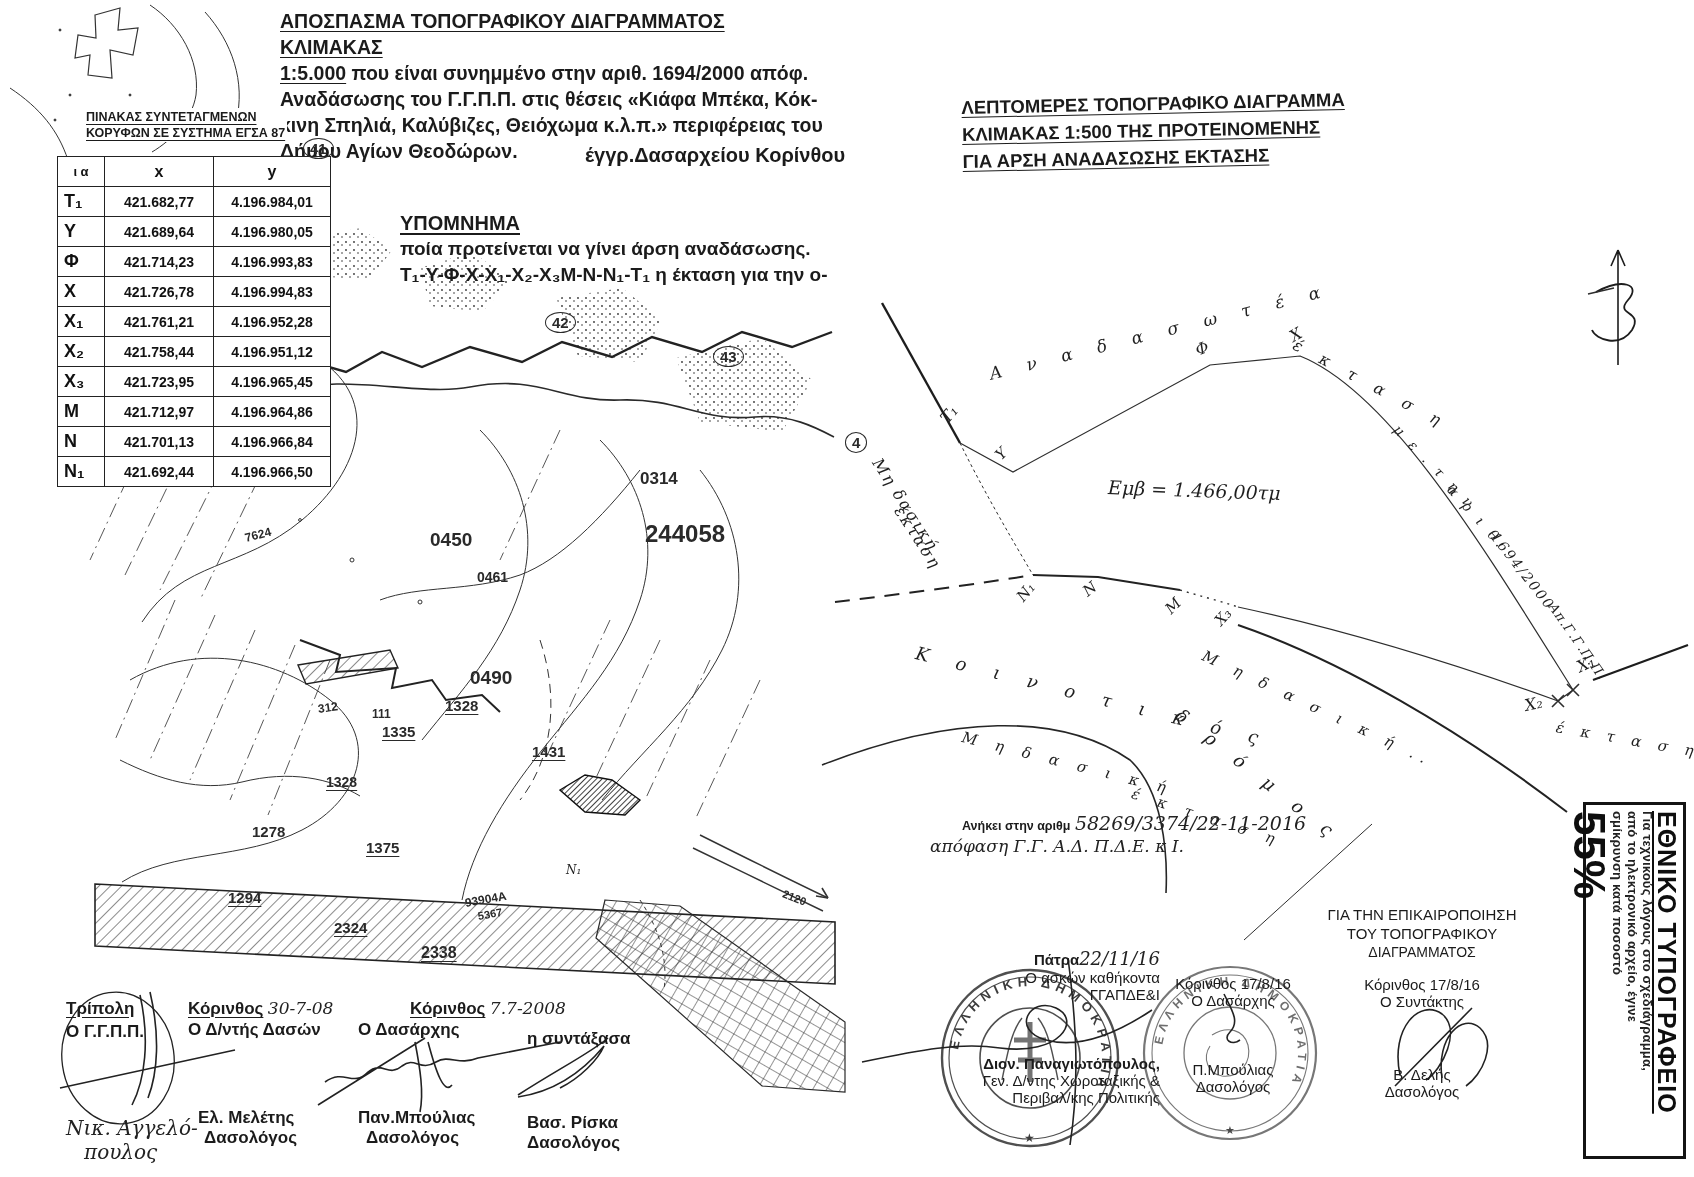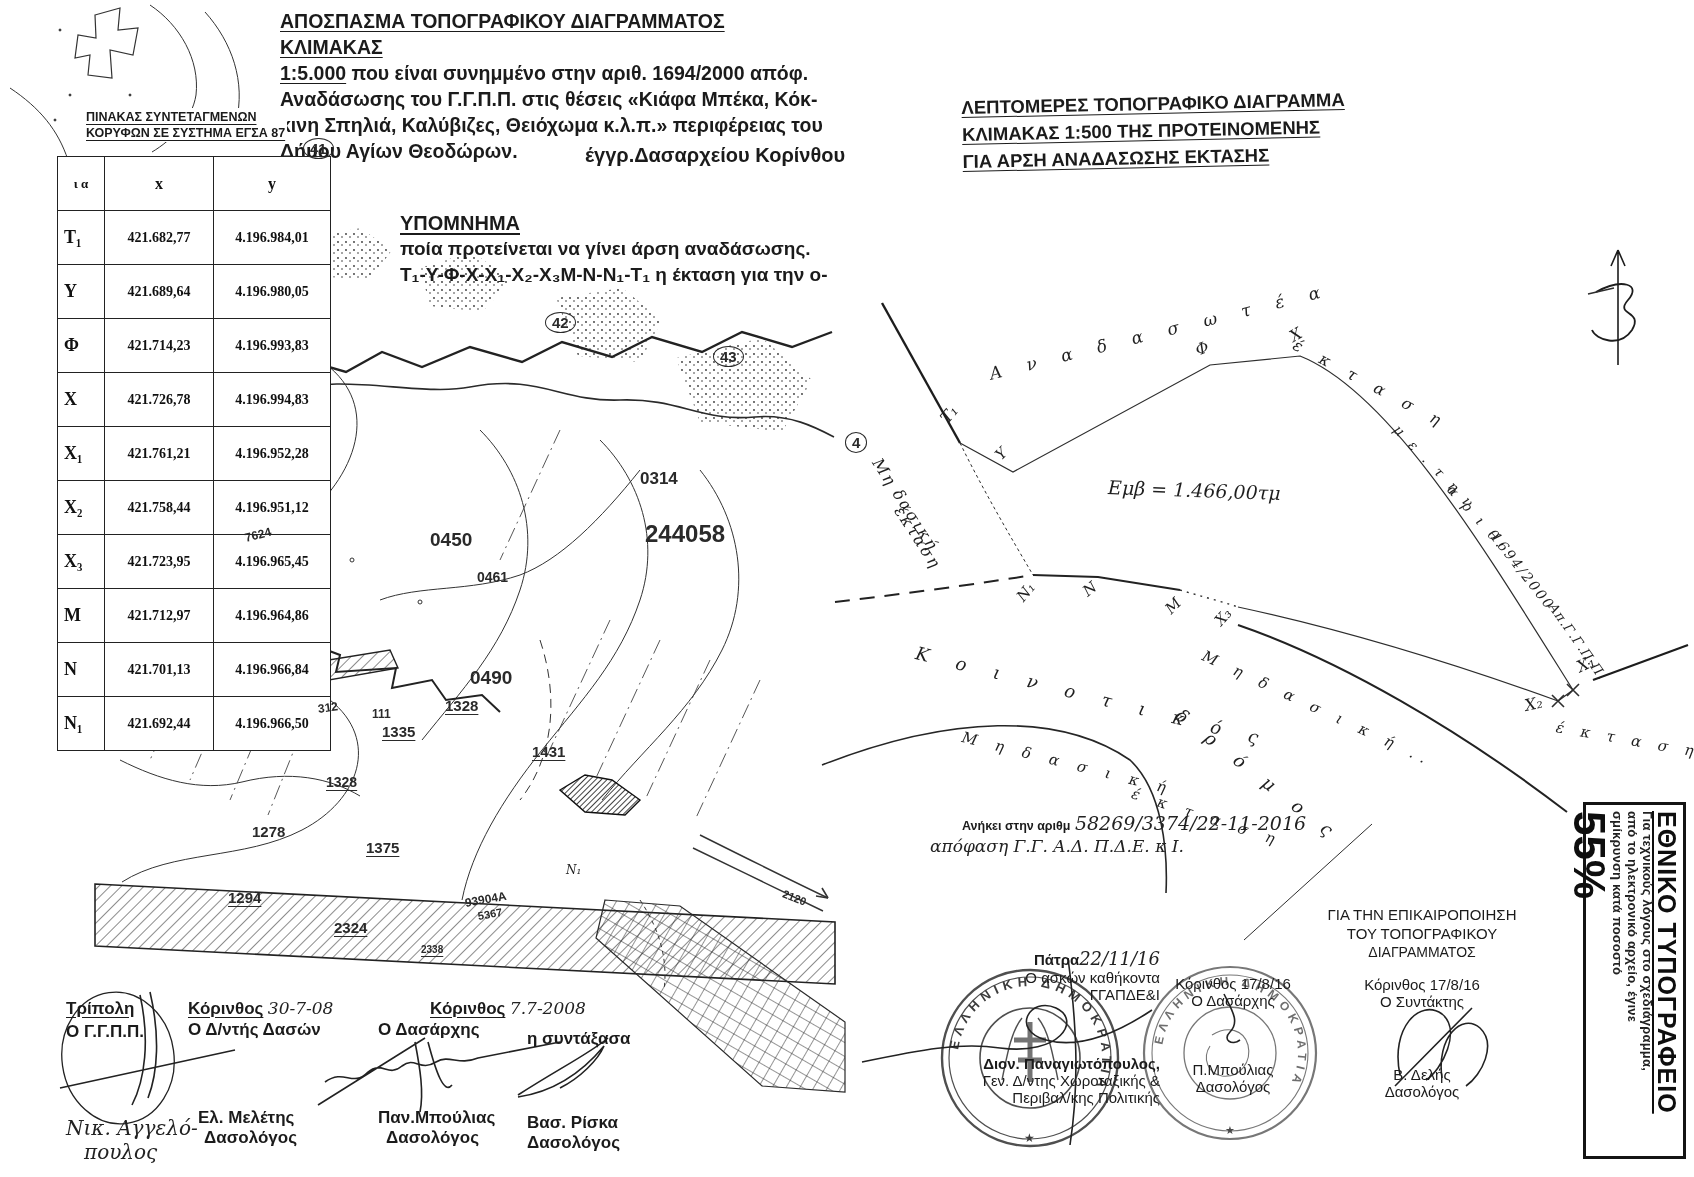--- a/index.html
+++ b/index.html
@@ -9,22 +9,22 @@
   .printed{font-family:"Liberation Sans",sans-serif;font-weight:bold;color:#1b1b1b;}
   .hw{font-family:"DejaVu Serif",serif;font-style:italic;color:#222;}
   .u{text-decoration:underline;text-underline-offset:3px;}
   svg{position:absolute;left:0;top:0;pointer-events:none;}
   .plbl{position:absolute;white-space:nowrap;transform-origin:0 50%;line-height:1;}
   .map-lb{font-family:"Liberation Sans",sans-serif;font-weight:600;color:#2a2a2a;}
   .hw-lb{font-family:"DejaVu Serif",serif;font-style:italic;color:#1f1f1f;}
   .circled{border:1.7px solid #2a2a2a;border-radius:50%;padding:2px 6px;text-align:right;}
   .tblwrap{background:#fff;}
   table.coords{border-collapse:collapse;background:#fff;}
-  table.coords th,table.coords td{border:1.4px solid #222;padding:16px 6px;height:21px;
-      font-family:Liberation Serif, serif;font-weight:bold;font-size:14px;color:#111;
+  table.coords th,table.coords td{border:1.4px solid #222;padding:4px 6px;height:21px;
+      font-family:Liberation Sans, sans-serif;font-weight:bold;font-size:14px;color:#111;
       text-align:center;white-space:nowrap;}
   table.coords td.pt{font-size:18px;text-align:left;border-right:1.4px solid #222;width:34px;}
   .sigline{line-height:1.35;}
   #natprint{position:absolute;left:1583px;top:802px;width:103px;height:357px;
       border:3px solid #141414;box-sizing:border-box;background:#fff;
       writing-mode:vertical-rl;padding:6px 4px 6px 4px;}
   #natprint .t{font-family:"Liberation Sans",sans-serif;font-weight:bold;font-size:25px;
       letter-spacing:1px;color:#0e0e0e;text-decoration:underline;line-height:1.0;}
   #natprint .b{font-family:"Liberation Sans",sans-serif;font-weight:bold;font-size:13px;
       color:#222;line-height:1.15;letter-spacing:0.2px;}
@@ -291,21 +291,21 @@
       <span class="plbl map-lb u" style="left: 445px; top: 698px; font-size: 15px;">1328</span>
       <span class="plbl map-lb u" style="left: 382px; top: 724px; font-size: 15px;">1335</span>
       <span class="plbl map-lb" style="left: 318px; top: 703px; font-size: 12px; transform: rotate(-8deg);">312</span>
       <span class="plbl map-lb" style="left: 372px; top: 708px; font-size: 12px;">111</span>
       <span class="plbl map-lb u" style="left: 532px; top: 744px; font-size: 15px;">1431</span>
       <span class="plbl map-lb u" style="left: 326px; top: 775px; font-size: 14px;">1328</span>
       <span class="plbl map-lb" style="left: 252px; top: 824px; font-size: 15px;">1278</span>
       <span class="plbl map-lb u" style="left: 366px; top: 840px; font-size: 15px;">1375</span>
       <span class="plbl map-lb u" style="left: 228px; top: 890px; font-size: 15px;">1294</span>
       <span class="plbl map-lb u" style="left: 334px; top: 920px; font-size: 15px;">2324</span>
-      <span class="plbl map-lb u" style="left: 421px; top: 945px; font-size: 10px;">2338</span>
+      <span class="plbl map-lb u" style="left: 421px; top: 945px; font-size: 16px;">2338</span>
       <span class="plbl map-lb" style="left: 465px; top: 897px; font-size: 12px; transform: rotate(-10deg);">93904Α</span>
       <span class="plbl map-lb" style="left: 478px; top: 911px; font-size: 11px; transform: rotate(-10deg);">5367</span>
       <span class="plbl map-lb" style="left: 245px; top: 532px; font-size: 12px; transform: rotate(-14deg);">7624</span>
       <span class="plbl map-lb" style="left: 783px; top: 888px; font-size: 11px; transform: rotate(22deg);">2120</span>
       <span class="plbl hw-lb" style="left: 566px; top: 864px; font-size: 12px;">Ν₁</span>
     </div>
   <div class="abs" style="left:0;top:0;width:1694px;height:1177px;" id="sketch-labels">
       <span class="plbl hw-lb" style="left: 944px; top: 413px; font-size: 16px; transform: rotate(-50deg);">Τ₁</span>
       <span class="plbl hw-lb" style="left: 998px; top: 450px; font-size: 15px; transform: rotate(-45deg);">Υ</span>
       <span class="plbl hw-lb" style="left: 1196px; top: 343px; font-size: 16px; transform: rotate(-20deg);">Φ</span>
@@ -339,21 +339,21 @@
       <div class="printed sigline" style="font-size:17px;">Ο Γ.Γ.Π.Π.</div>
       <div class="hw" style="font-size:20px;margin-top:72px;">Νικ. Αγγελό-</div>
       <div class="hw" style="font-size:20px;margin-left:18px;">πουλος</div>
     </div>
     <div class="abs" style="left:188px;top:0;">
       <div style="white-space:nowrap;"><span class="printed u" style="font-size:17px;">Κόρινθος</span> <span class="hw" style="font-size:17px;">30-7-08</span></div>
       <div class="printed sigline" style="font-size:17px;">Ο Δ/ντής Δασών</div>
       <div class="printed" style="font-size:17px;margin-top:66px;margin-left:10px;">Ελ. Μελέτης</div>
       <div class="printed" style="font-size:17px;margin-left:16px;">Δασολόγος</div>
     </div>
-    <div class="abs" style="left:378px;top:0;">
+    <div class="abs" style="left:358px;top:0;">
       <div style="white-space:nowrap;margin-left:52px;"><span class="printed u" style="font-size:17px;">Κόρινθος</span> <span class="hw" style="font-size:17px;">7.7-2008</span></div>
       <div class="printed sigline" style="font-size:17px;">Ο Δασάρχης</div>
       <div class="printed" style="font-size:17px;margin-top:66px;">Παν.Μπούλιας</div>
       <div class="printed" style="font-size:17px;margin-left:8px;">Δασολόγος</div>
     </div>
     <div class="abs" style="left:527px;top:30px;">
       <div class="printed sigline" style="font-size:17px;">η συντάξασα</div>
       <div class="printed" style="font-size:17px;margin-top:62px;">Βασ. Ρίσκα</div>
       <div class="printed" style="font-size:17px;">Δασολόγος</div>
     </div>

